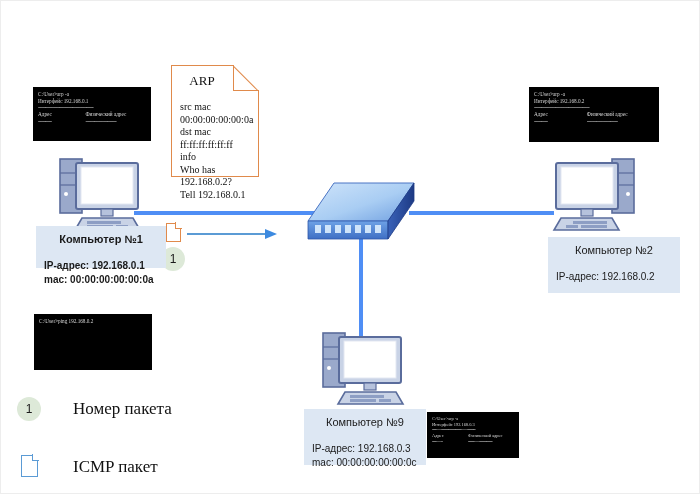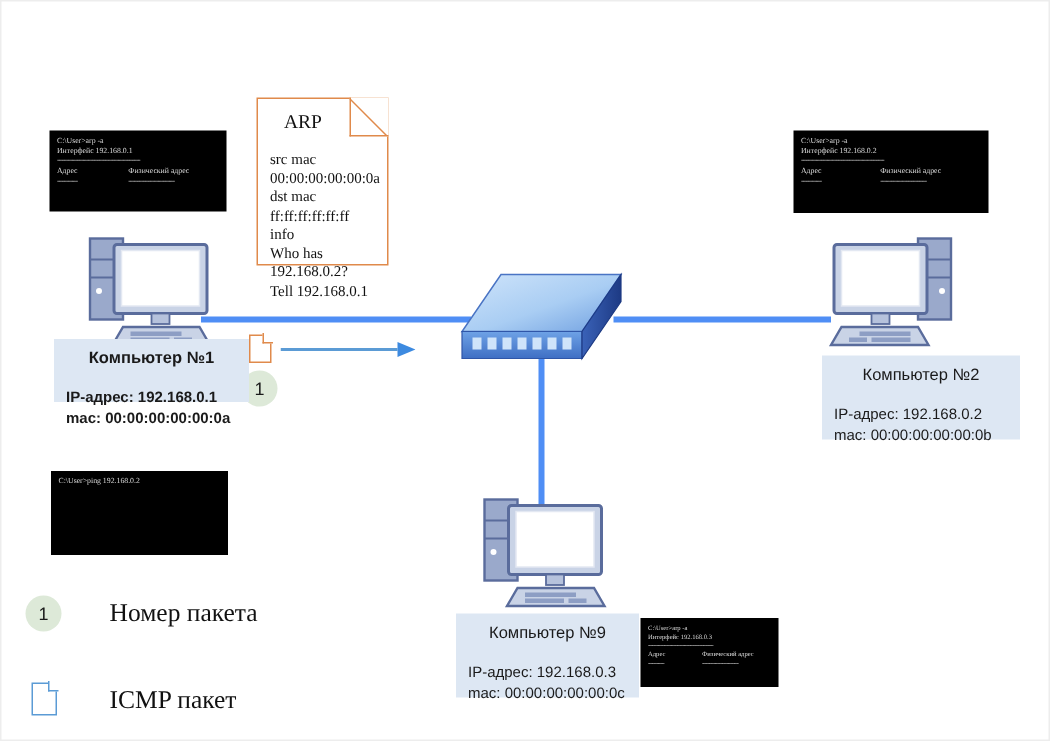--- a/index.html
+++ b/index.html
@@ -294,21 +294,20 @@
 
   <div class="infobox abs" style="left:35px; top:225px; width:130px; height:42px;font-weight:bold;">
     <div class="title">Компьютер №1</div>
     <div class="ln">IP-адрес: 192.168.0.1</div>
     <div class="ln">mac: 00:00:00:00:00:0a</div>
   </div>
 
   <div class="infobox abs" style="left:527px; top:236px; width:132px; height:56px;margin-left:20px;">
     <div class="title">Компьютер №2</div>
     <div class="ln">IP-адрес: 192.168.0.2</div>
-    <div class="ln">mac: 00:00:00:00:00:0b</div>
   </div>
 
   <div class="infobox abs" style="left:303px; top:408px; width:122px; height:56px;">
     <div class="title">Компьютер №9</div>
     <div class="ln">IP-адрес: 192.168.0.3</div>
     <div class="ln">mac: 00:00:00:00:00:0c</div>
   </div>
 
   <div class="legend-row" style="left:16px; top:396px;">
     <div class="badge">

